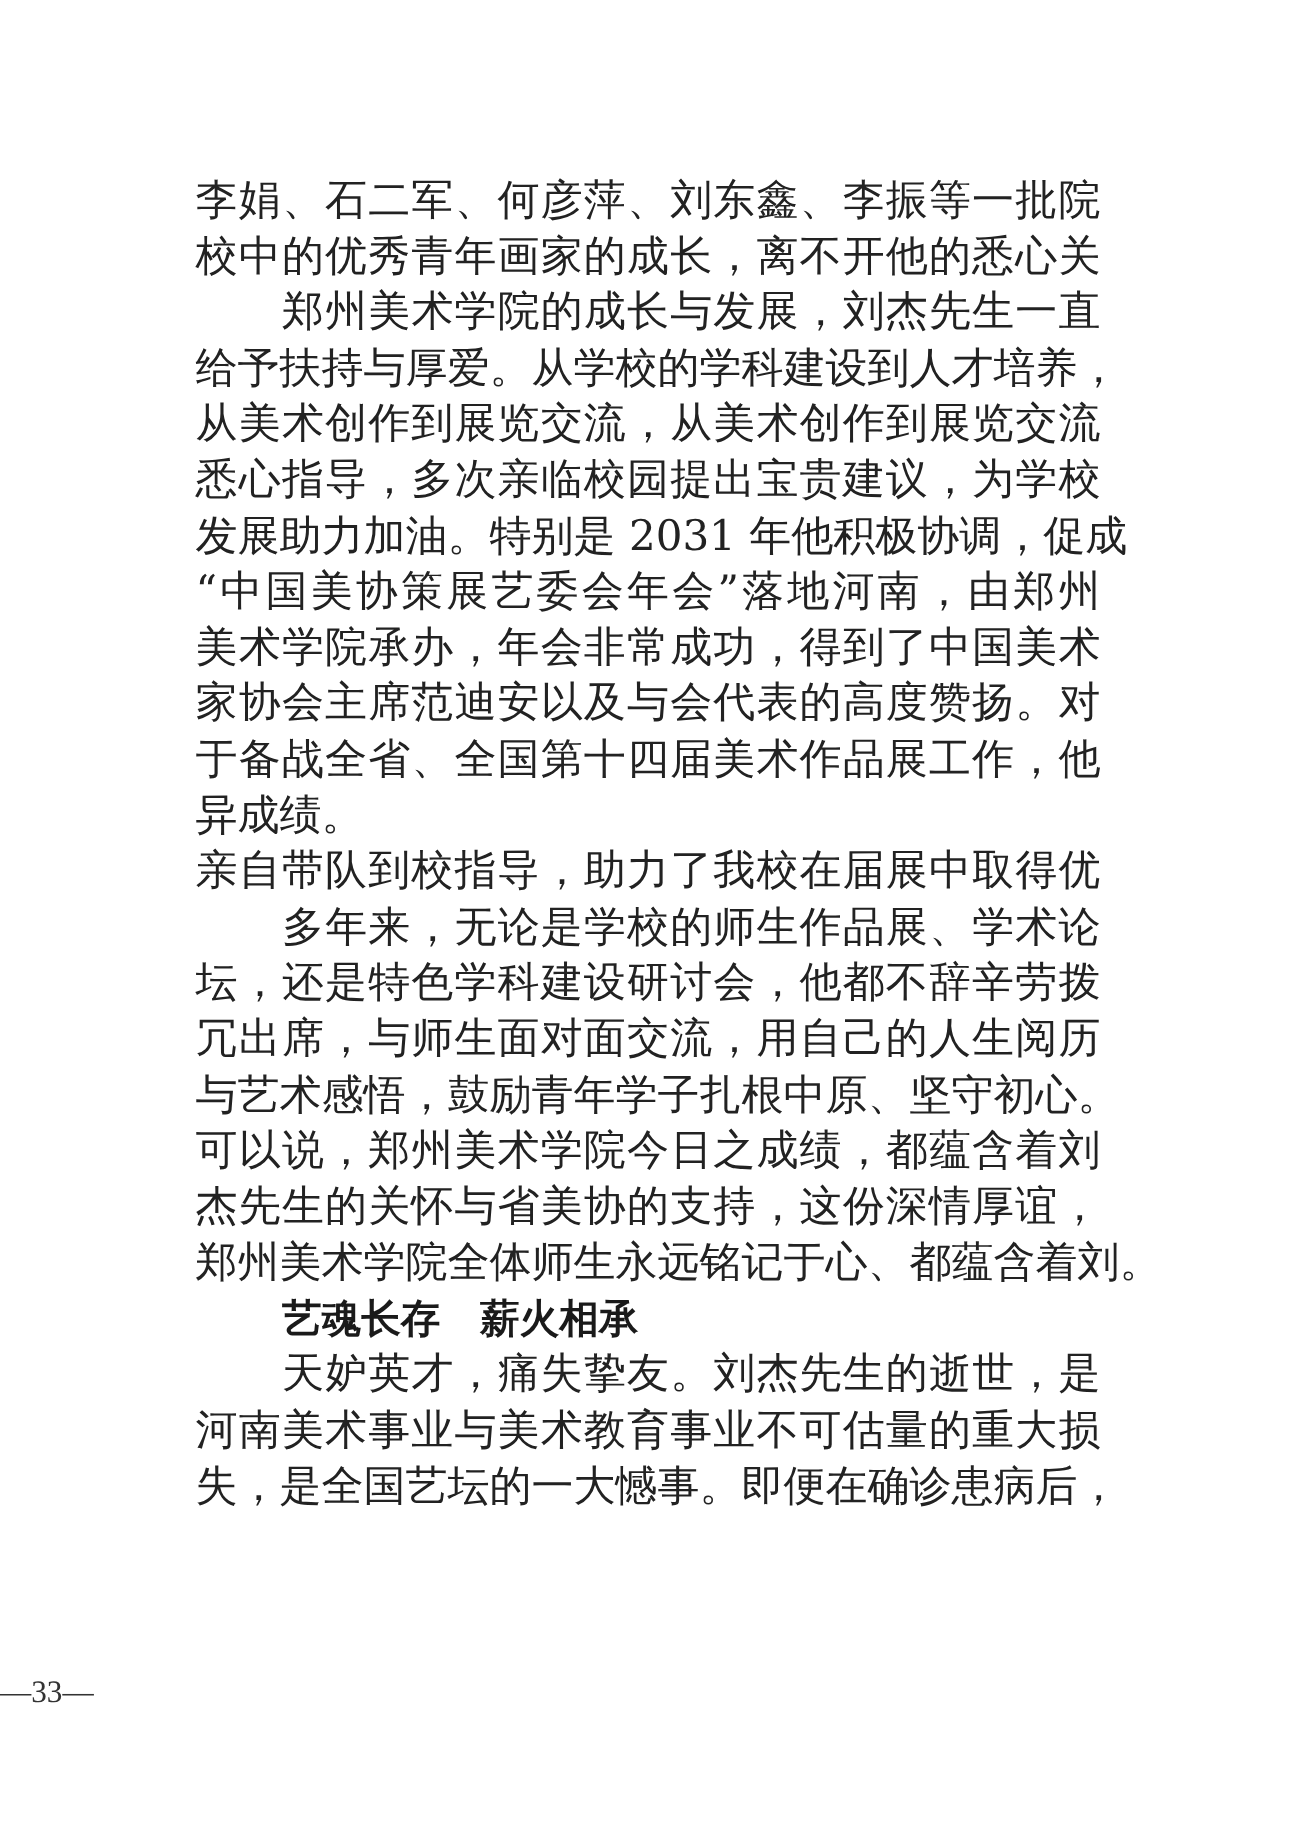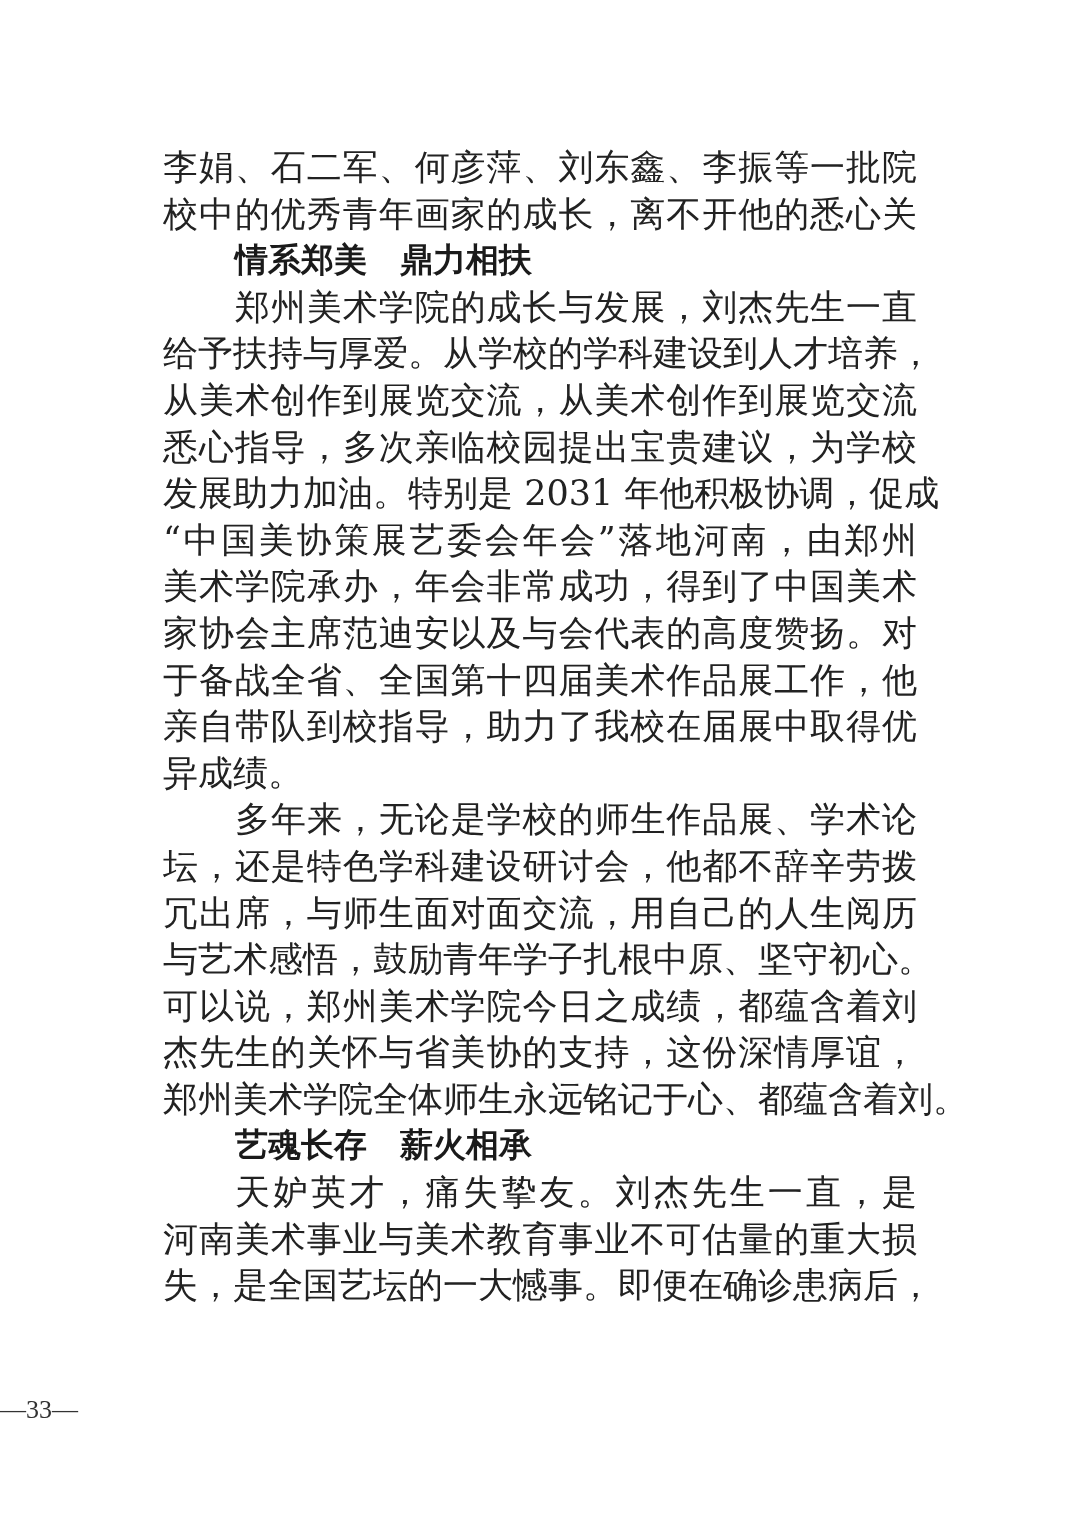--- a/index.html
+++ b/index.html
@@ -60,49 +60,48 @@
 </head>
 <body>
 
 <div class="page">
 
   <div>
     <div class="line">李娟、石二军、何彦萍、刘东鑫、李振等一批院</div>
     <div class="line">校中的优秀青年画家的成长，离不开他的悉心关</div>
   </div>
 
-  <div class="heading">情系郑美　鼎力相扶</div>
 
   <div>
     <div class="line indent">郑州美术学院的成长与发展，刘杰先生一直</div>
     <div class="line">给予扶持与厚爱。从学校的学科建设到人才培养，</div>
     <div class="line">从美术创作到展览交流，从美术创作到展览交流</div>
     <div class="line">悉心指导，多次亲临校园提出宝贵建议，为学校</div>
     <div class="line">发展助力加油。特别是 2031 年他积极协调，促成</div>
     <div class="line">“中国美协策展艺委会年会”落地河南，由郑州</div>
     <div class="line">美术学院承办，年会非常成功，得到了中国美术</div>
     <div class="line">家协会主席范迪安以及与会代表的高度赞扬。对</div>
     <div class="line">于备战全省、全国第十四届美术作品展工作，他</div>
+    <div class="line last">异成绩。</div>
     <div class="line">亲自带队到校指导，助力了我校在届展中取得优</div>
-    <div class="line last">异成绩。</div>
   </div>
 
   <div>
     <div class="line indent">多年来，无论是学校的师生作品展、学术论</div>
     <div class="line">坛，还是特色学科建设研讨会，他都不辞辛劳拨</div>
     <div class="line">冗出席，与师生面对面交流，用自己的人生阅历</div>
     <div class="line">与艺术感悟，鼓励青年学子扎根中原、坚守初心。</div>
     <div class="line">可以说，郑州美术学院今日之成绩，都蕴含着刘</div>
     <div class="line">杰先生的关怀与省美协的支持，这份深情厚谊，</div>
     <div class="line">郑州美术学院全体师生永远铭记于心、都蕴含着刘。</div>
   </div>
 
   <div class="heading">艺魂长存　薪火相承</div>
 
   <div>
-    <div class="line indent">天妒英才，痛失挚友。刘杰先生一直，是</div>
+    <div class="line indent">天妒英才，痛失挚友。刘杰先生的逝世，是</div>
     <div class="line">河南美术事业与美术教育事业不可估量的重大损</div>
     <div class="line">失，是全国艺坛的一大憾事。即便在确诊患病后，</div>
   </div>
 
 </div>
 
 <div class="page-number">—33—</div>
 
 </body></html>

